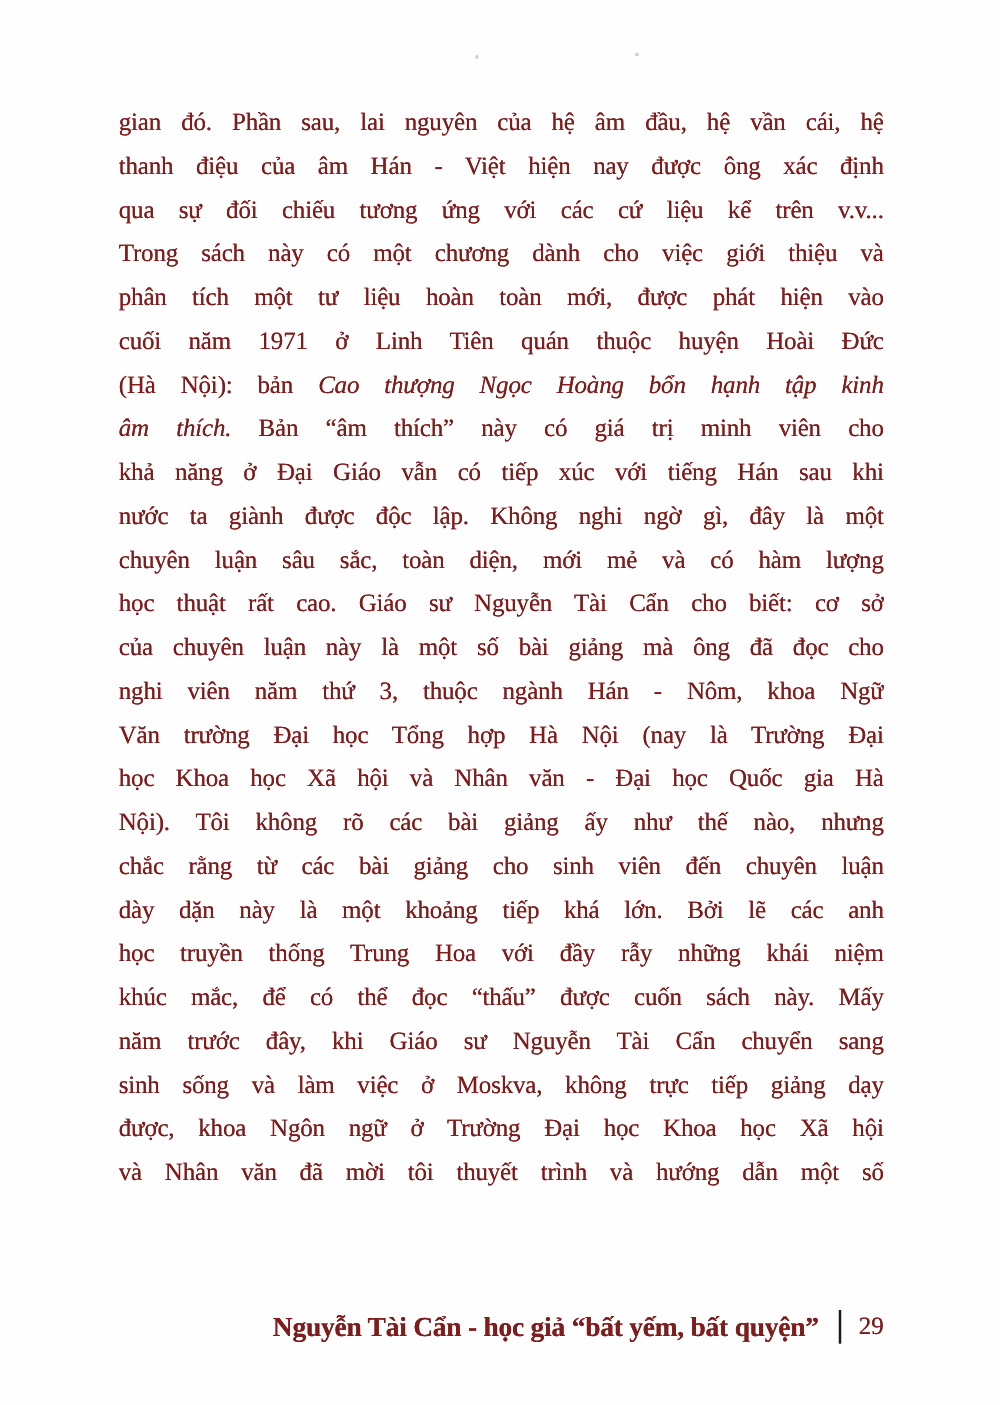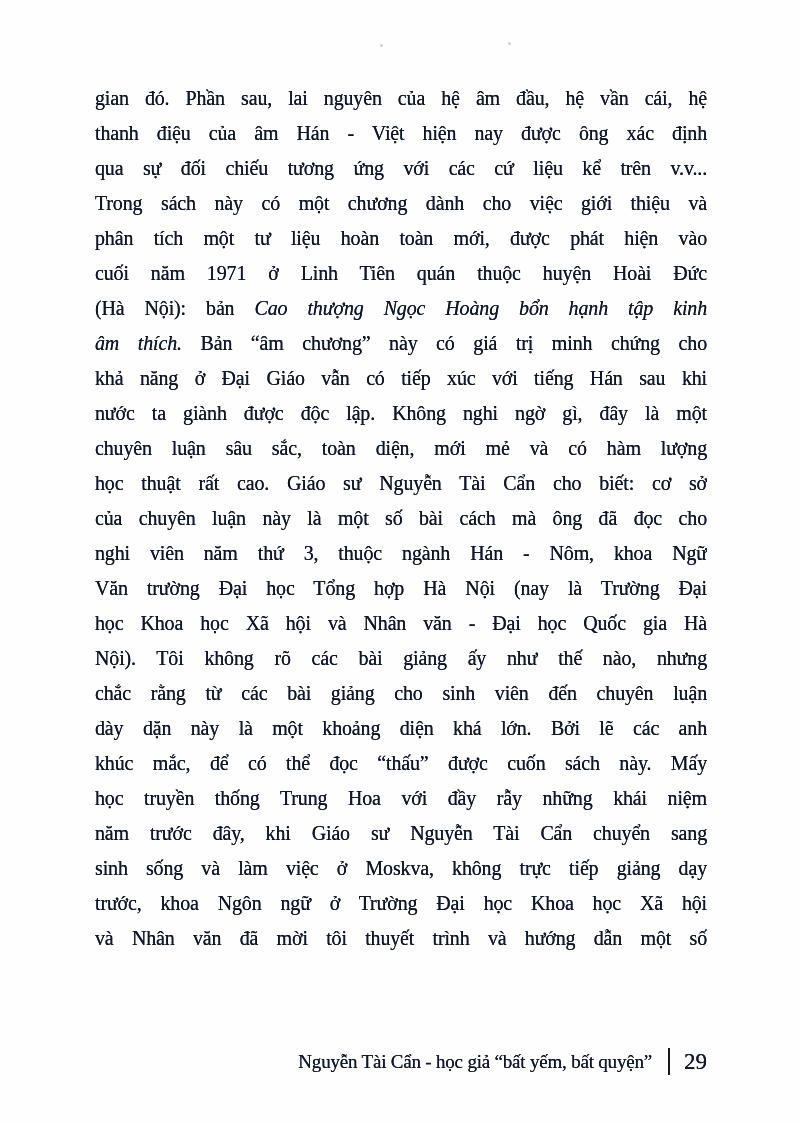--- a/index.html
+++ b/index.html
@@ -7,21 +7,21 @@
     padding: 0;
     background: #e8e8e8;
   }
   .page {
     position: relative;
     width: 800px;
     height: 1124px;
     background: #fefefe;
     overflow: hidden;
     font-family: "Liberation Serif", "DejaVu Serif", serif;
-    color: #0f172a;
+    color: #7f1d1d;
   }
   .text-block {
     position: absolute;
     left: 95px;
     top: 81px;
     width: 612px;
   }
   .line {
     font-size: 20px;
     line-height: 35px;
@@ -40,34 +40,34 @@
     position: absolute;
     left: 95px;
     top: 1048px;
     width: 612px;
     display: flex;
     justify-content: flex-end;
     align-items: center;
     gap: 0;
   }
   .footer-title {
-    font-size: 19px;
-    font-weight: 400;
+    font-size: 22px;
+    font-weight: 700;
     letter-spacing: -0.2px;
     text-shadow: 0 0 0.4px currentColor;
     white-space: nowrap;
   }
   .footer-sep {
     width: 2px;
     height: 27px;
     background: #1b1b1b;
     margin: 0 14px 0 16px;
   }
   .footer-page {
-    font-size: 23px;
+    font-size: 20px;
     font-weight: 400;
     text-shadow: 0 0 0.4px currentColor;
   }
   .speck {
     position: absolute;
     border-radius: 50%;
     background: #9a9a9a;
     opacity: 0.45;
   }
   .speck-1 { left: 380px; top: 44px; width: 3px; height: 3px; }
@@ -82,37 +82,37 @@
   <span class="speck speck-2"></span>
 
   <div class="text-block">
       <div class="line"><span>gian đó. Phần sau, lai nguyên của hệ âm đầu, hệ vần cái, hệ</span></div>
       <div class="line"><span>thanh điệu của âm Hán - Việt hiện nay được ông xác định</span></div>
       <div class="line"><span>qua sự đối chiếu tương ứng với các cứ liệu kể trên v.v...</span></div>
       <div class="line"><span>Trong sách này có một chương dành cho việc giới thiệu và</span></div>
       <div class="line"><span>phân tích một tư liệu hoàn toàn mới, được phát hiện vào</span></div>
       <div class="line"><span>cuối năm 1971 ở Linh Tiên quán thuộc huyện Hoài Đức</span></div>
       <div class="line"><span>(Hà Nội): bản </span><span class="italic">Cao thượng Ngọc Hoàng bổn hạnh tập kinh</span></div>
-      <div class="line"><span class="italic">âm thích.</span><span> Bản “âm chương” này có giá trị minh chứng cho</span></div>
+      <div class="line"><span class="italic">âm thích.</span><span> Bản “âm thích” này có giá trị minh viên cho</span></div>
       <div class="line"><span>khả năng ở Đại Giáo vẫn có tiếp xúc với tiếng Hán sau khi</span></div>
       <div class="line"><span>nước ta giành được độc lập. Không nghi ngờ gì, đây là một</span></div>
       <div class="line"><span>chuyên luận sâu sắc, toàn diện, mới mẻ và có hàm lượng</span></div>
       <div class="line"><span>học thuật rất cao. Giáo sư Nguyễn Tài Cẩn cho biết: cơ sở</span></div>
-      <div class="line"><span>của chuyên luận này là một số bài cách mà ông đã đọc cho</span></div>
+      <div class="line"><span>của chuyên luận này là một số bài giảng mà ông đã đọc cho</span></div>
       <div class="line"><span>nghi viên năm thứ 3, thuộc ngành Hán - Nôm, khoa Ngữ</span></div>
       <div class="line"><span>Văn trường Đại học Tổng hợp Hà Nội (nay là Trường Đại</span></div>
       <div class="line"><span>học Khoa học Xã hội và Nhân văn - Đại học Quốc gia Hà</span></div>
       <div class="line"><span>Nội). Tôi không rõ các bài giảng ấy như thế nào, nhưng</span></div>
       <div class="line"><span>chắc rằng từ các bài giảng cho sinh viên đến chuyên luận</span></div>
-      <div class="line"><span>dày dặn này là một khoảng diện khá lớn. Bởi lẽ các anh</span></div>
+      <div class="line"><span>dày dặn này là một khoảng tiếp khá lớn. Bởi lẽ các anh</span></div>
+      <div class="line"><span>học truyền thống Trung Hoa với đầy rẫy những khái niệm</span></div>
       <div class="line"><span>khúc mắc, để có thể đọc “thấu” được cuốn sách này. Mấy</span></div>
-      <div class="line"><span>học truyền thống Trung Hoa với đầy rẫy những khái niệm</span></div>
       <div class="line"><span>năm trước đây, khi Giáo sư Nguyễn Tài Cẩn chuyển sang</span></div>
       <div class="line"><span>sinh sống và làm việc ở Moskva, không trực tiếp giảng dạy</span></div>
-      <div class="line"><span>trước, khoa Ngôn ngữ ở Trường Đại học Khoa học Xã hội</span></div>
+      <div class="line"><span>được, khoa Ngôn ngữ ở Trường Đại học Khoa học Xã hội</span></div>
       <div class="line"><span>và Nhân văn đã mời tôi thuyết trình và hướng dẫn một số</span></div>
     </div>
 
   <div class="footer">
     <span class="footer-title">Nguyễn Tài Cẩn - học giả “bất yếm, bất quyện”</span>
     <span class="footer-sep"></span>
     <span class="footer-page">29</span>
   </div>
 
 </div>

